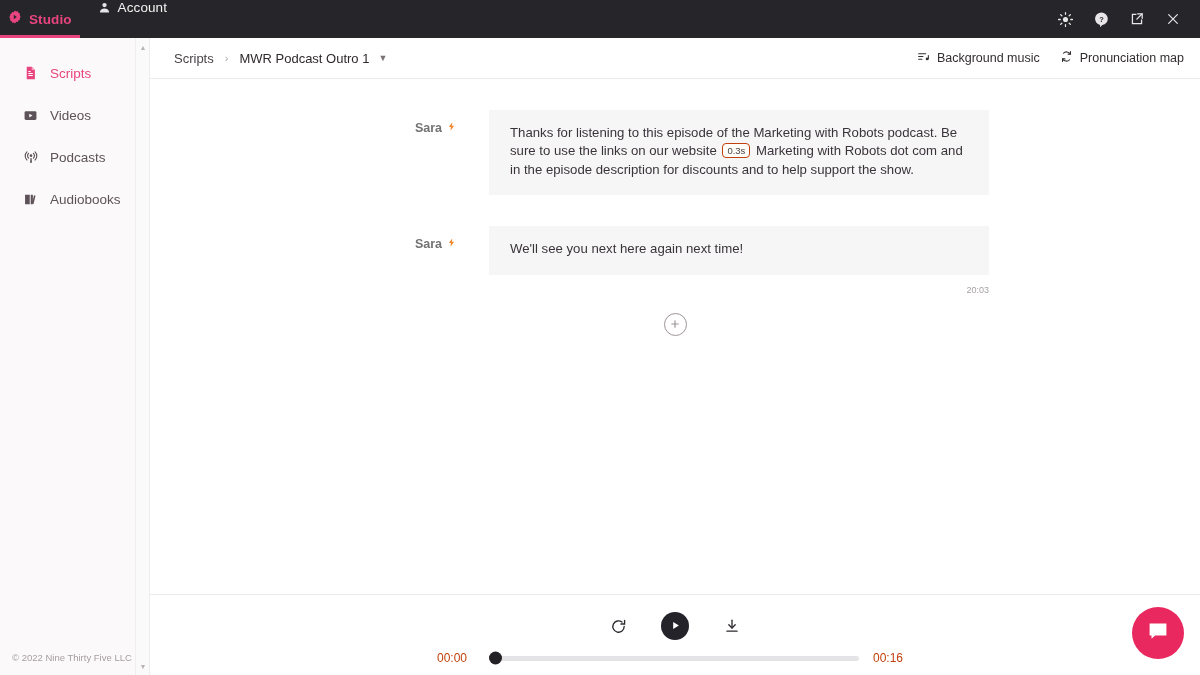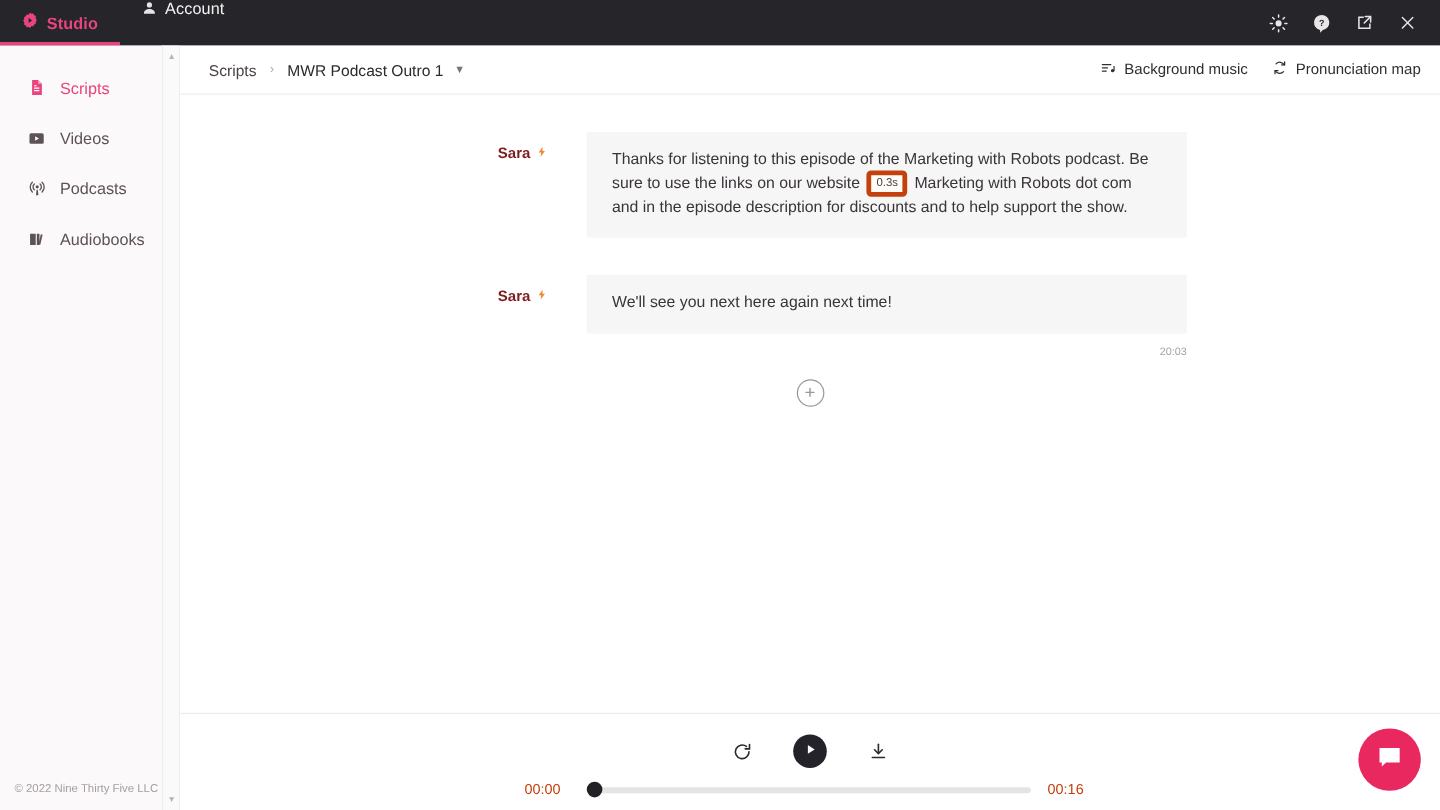--- a/index.html
+++ b/index.html
@@ -11,21 +11,21 @@
   }
   .app { position: relative; width: 1200px; height: 675px; }
 
   
   .topbar {
     position: absolute; top: 0; left: 0; width: 1200px; height: 38px;
     background: #26262a; display: flex; align-items: stretch;
   }
   .brand {
     display: flex; align-items: center; gap: 7px;
-    padding: 0 18px; position: relative; cursor: pointer;
+    padding: 0 8px; position: relative; cursor: pointer;
   }
   .brand-label { color: #e8447e; font-size: 13.5px; font-weight: 600; letter-spacing: .1px; }
   .brand::after {
     content: ""; position: absolute; left: 0; right: 0; bottom: 0;
     height: 3px; background: #e8447e;
   }
   .acct {
     display: flex; align-items: flex-start; gap: 7px;
     padding: 0 18px; cursor: pointer;
   }
@@ -87,31 +87,31 @@
     position: absolute; top: 79px; left: 150px; width: 1050px; height: 516px;
     background: #fff; border-bottom: 1px solid #ececec; overflow: hidden;
   }
   .block { position: relative; margin-top: 0; }
   .block-row { display: flex; align-items: flex-start; }
   .speaker {
     width: 70px; text-align: right; padding-right: 0;
     margin-left: 236px; padding-top: 10px;
     display: flex; align-items: center; justify-content: flex-end; gap: 5px;
   }
-  .speaker-name { font-size: 12.5px; font-weight: 600; color: #7f1d1d; }
+  .speaker-name { font-size: 12.5px; font-weight: 600; color: #737373; }
   .bolt { color: #f2892f; font-size: 13px; line-height: 1; }
   .bubble {
     margin-left: 33px; width: 500px; background: #f7f6f6;
     padding: 14px 21px 16px 21px; cursor: text;
   }
   .bubble p {
     font-size: 13.2px; line-height: 18.4px; color: #39343a;
   }
   .pause-chip {
-    display: inline-block; border: 4px solid #c2410c; border-radius: 4px;
+    display: inline-block; border: 1px solid #c2410c; border-radius: 4px;
     background: #fffdf8; font-size: 9.5px; color: #4a4146;
     padding: 1px 4px 1.5px 4px; margin: 0 2px; vertical-align: 1.5px;
     line-height: 11px; cursor: pointer;
   }
   .dur {
     width: 500px; margin-left: 339px; text-align: right;
     font-size: 9px; color: #a8a2a6; padding-top: 10px;
   }
   .addrow { display: flex; justify-content: center; padding-top: 18px; }
   .addbtn {

